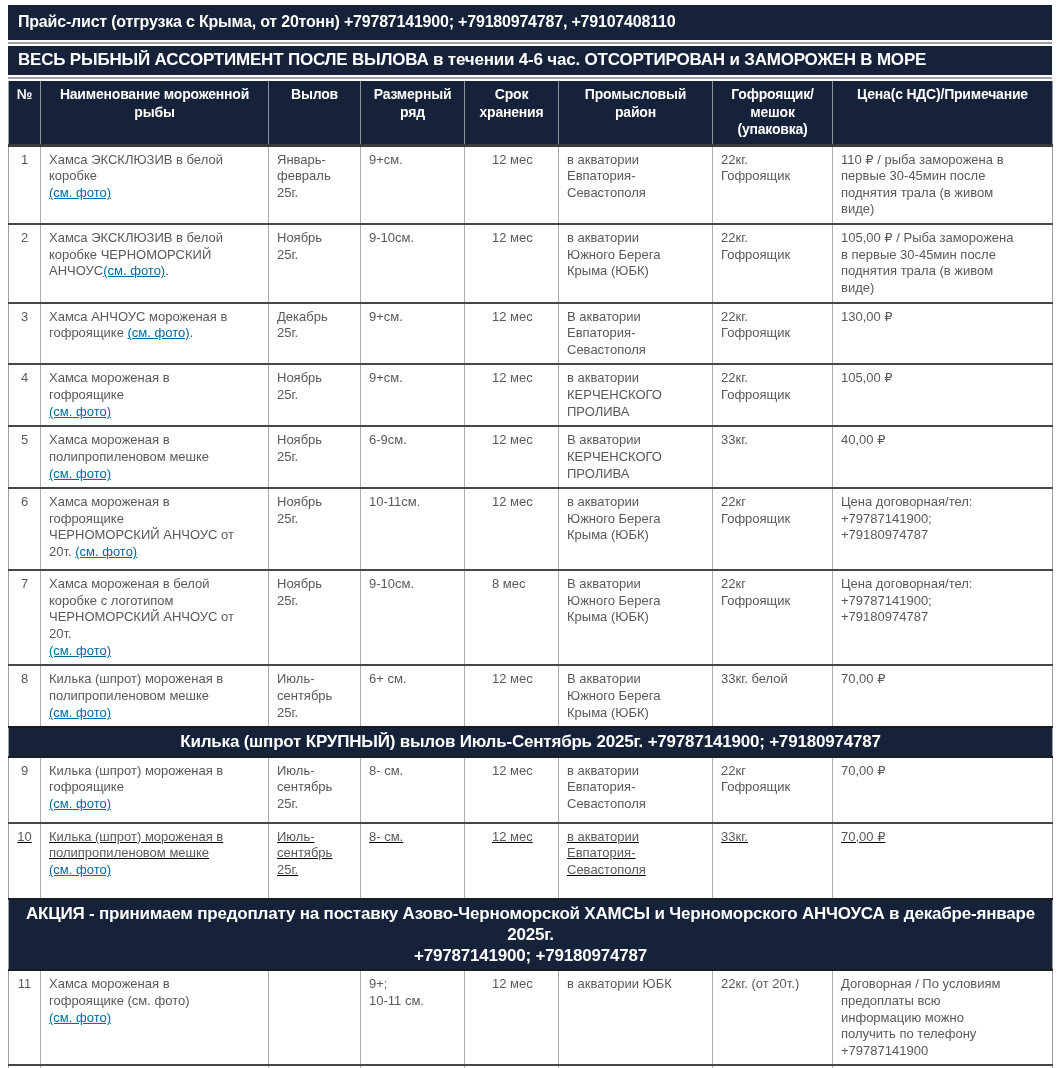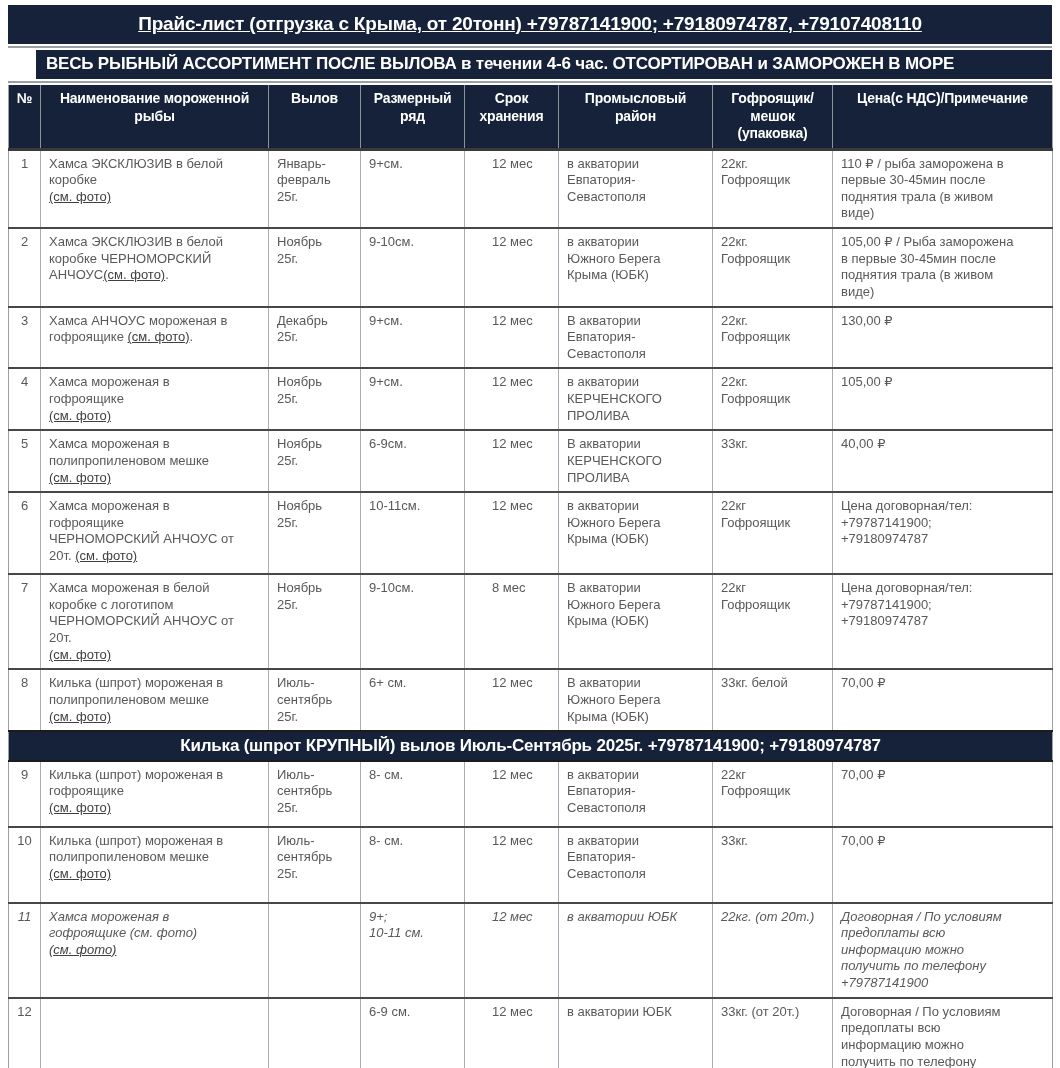--- a/index.html
+++ b/index.html
@@ -3,22 +3,22 @@
 <meta charset="utf-8">
 <style>
   * { box-sizing: border-box; }
   html, body { margin: 0; padding: 0; background: #ffffff;
     font-family: "Liberation Sans", "DejaVu Sans", sans-serif; }
   .page { width: 1044px; margin: 5px 8px; }
 
   
   .bar { background: #15223a; color: #ffffff; font-weight: 700;
     letter-spacing: -0.2px; }
-  .title-bar { text-align: center; font-size: 19px; padding: 8px 10px 9px; text-decoration: underline; }
-  .subtitle-bar { text-align: left; font-size: 17px; padding: 4px 10px 5px; margin-left: 28px; }
+  .title-bar { font-size: 16px; padding: 8px 10px 9px; }
+  .subtitle-bar { text-align: left; font-size: 17px; padding: 4px 10px 5px; }
   .sep { height: 2px; background: #9aa0a6; margin: 2px 0; }
 
   
   table { border-collapse: collapse; width: 1044px; table-layout: fixed;
     border-left: 1px solid #9aa0a6; border-right: 1px solid #9aa0a6;
     border-bottom: 2px solid #474747; }
   thead th { background: #15223a; color: #ffffff; font-weight: 700;
     font-size: 14px; line-height: 1.25; text-align: center; vertical-align: top;
     padding: 5px 2px; white-space: pre-line; letter-spacing: -0.2px; }
   thead th + th { border-left: 1px solid #8b929c; }
@@ -27,34 +27,34 @@
   tbody td { vertical-align: top; padding: 5px 8px; font-size: 13px;
     line-height: 1.28; color: #595959; white-space: pre-line; }
   tbody td + td { border-left: 1px solid #a6adb5; }
   tbody tr { border-top: 2px solid #474747; }
   tbody tr:first-child { border-top: none; }
 
   td.c-num  { text-align: center; padding: 5px 2px; }
   td.c-mid  { text-align: left; }
   td.c-term { padding-left: 27px; }
 
-  .photo-link { color: #404040; text-decoration: underline; cursor: pointer; }
+  .photo-link { color: #0369a1; text-decoration: underline; cursor: pointer; }
 
   tr.section-row { border-top: 2px solid #1c1c1c; border-bottom: 2px solid #1c1c1c; }
   tr.section-row td { background: #15223a; color: #ffffff; font-weight: 700;
     font-size: 17px; line-height: 1.25; text-align: center; padding: 3px 6px;
     letter-spacing: -0.2px; border-left: none; }
 
   
   tr.r0 { height: 70px; }  tr.r1 { height: 72px; }
   tr.r2 { height: 56px; }  tr.r3 { height: 58px; }
   tr.r4 { height: 56px; }  tr.r5 { height: 82px; }
   tr.r6 { height: 90px; }  tr.r7 { height: 62px; }
-  tr.r8 { height: 66px; }  tr.r9 { height: 76px; }
-  tr.r10 { height: 88px; font-style: italic; } tr.r11 { height: 85px; }
+  tr.r8 { height: 66px; }  tr.r9 { height: 76px; text-decoration: underline; }
+  tr.r10 { height: 88px; } tr.r11 { height: 85px; }
 </style>
 </head>
 <body>
 
 <div class="page">
 
   <div class="bar title-bar">Прайс-лист  (отгрузка с Крыма, от 20тонн) +79787141900; +79180974787, +79107408110</div>
   <div class="sep"></div>
   <div class="bar subtitle-bar">ВЕСЬ РЫБНЫЙ АССОРТИМЕНТ ПОСЛЕ ВЫЛОВА в течении  4-6 час. ОТСОРТИРОВАН  и ЗАМОРОЖЕН В МОРЕ</div>
   <div class="sep"></div>
@@ -270,20 +270,24 @@
 25г.</td>
         <td class="c-mid">8- см.</td>
         <td class="c-term">12 мес</td>
         <td>в акватории
 Евпатория-
 Севастополя</td>
         <td>33кг.</td>
         <td>70,00 ₽</td>
       </tr>
 
+      <tr class="section-row">
+        <td colspan="8">АКЦИЯ - принимаем предоплату  на поставку  Азово-Черноморской ХАМСЫ и Черноморского АНЧОУСА  в декабре-январе 2025г.
++79787141900; +79180974787</td>
+      </tr>
 
       <tr class="r10">
         <td class="c-num">11</td>
         <td><span>Хамса мороженая в
 гофроящике (см. фото)
 </span><a class="photo-link">(см. фото)</a><span></span></td>
         <td class="c-mid"></td>
         <td class="c-mid">9+;
 10-11 см.</td>
         <td class="c-term">12 мес</td>

